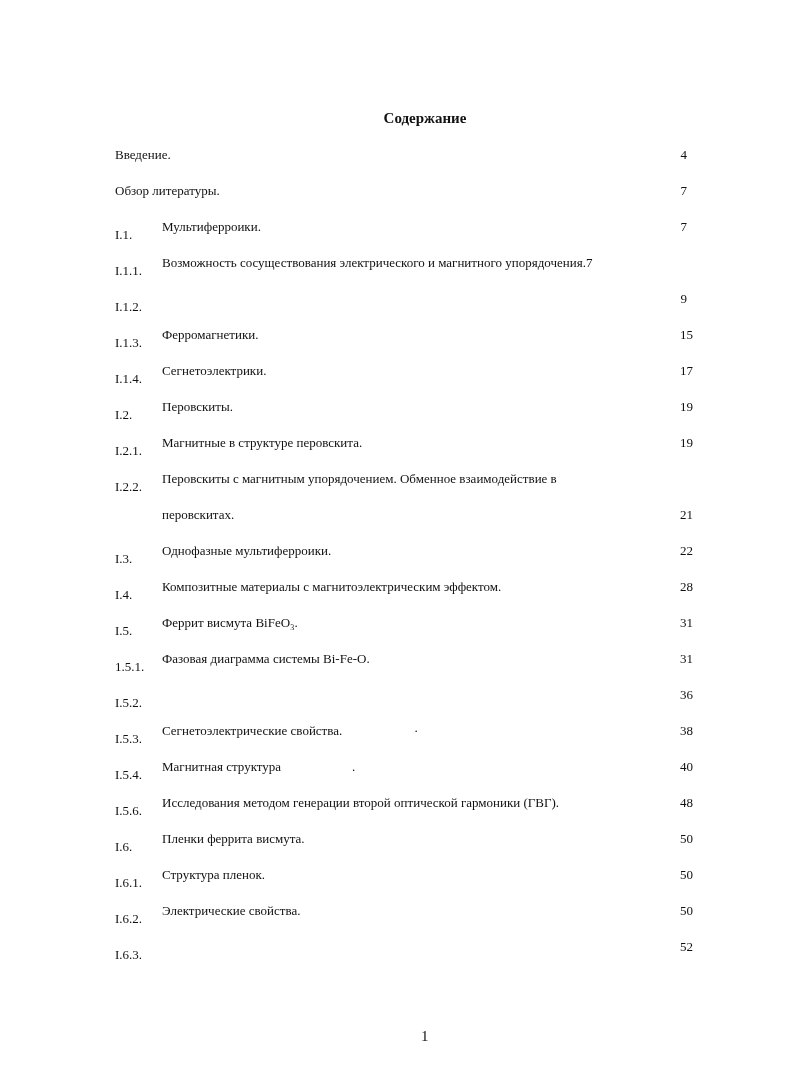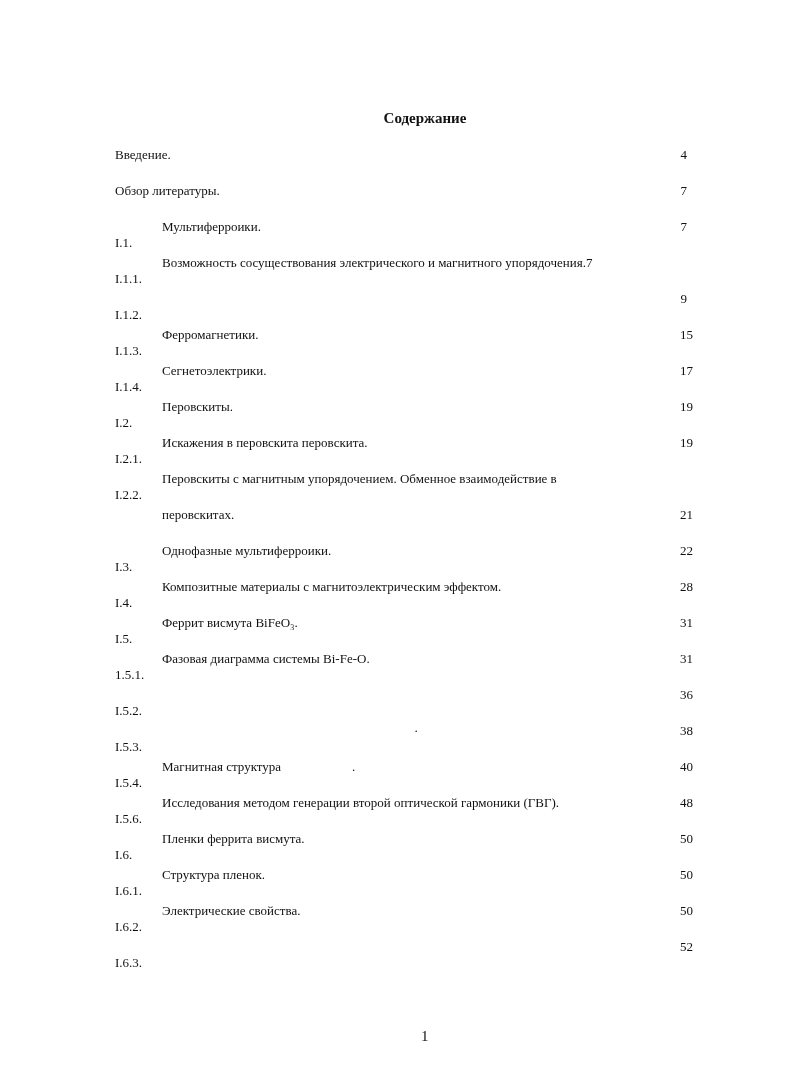--- a/index.html
+++ b/index.html
@@ -32,21 +32,21 @@
     }
     .toc-row {
       position: relative;
       height: 36px;
       font-size: 13px;
       line-height: 20px;
     }
     .toc-num {
       position: absolute;
       left: 0;
-      top: 16px;
+      top: 8px;
       white-space: nowrap;
     }
     .toc-text {
       position: absolute;
       left: 47px;
       top: 0;
       white-space: nowrap;
     }
     .toc-text.no-num {
       left: 0;
@@ -108,21 +108,21 @@
     <span class="toc-text">Сегнетоэлектрики.</span>
     <span class="toc-page tight">17</span>
   </div>
   <div class="toc-row">
     <span class="toc-num">I.2.</span>
     <span class="toc-text">Перовскиты.</span>
     <span class="toc-page tight">19</span>
   </div>
   <div class="toc-row">
     <span class="toc-num">I.2.1.</span>
-    <span class="toc-text">Искажения в перовскита перовскита.</span>
+    <span class="toc-text">Магнитные в структуре перовскита.</span>
     <span class="toc-page tight">19</span>
   </div>
   <div class="toc-row">
     <span class="toc-num">I.2.2.</span>
     <span class="toc-text">Перовскиты с магнитным упорядочением. Обменное взаимодействие в</span>
   </div>
   <div class="toc-row">
     <span class="toc-text">перовскитах.</span>
     <span class="toc-page tight">21</span>
   </div>
@@ -145,20 +145,21 @@
     <span class="toc-num">1.5.1.</span>
     <span class="toc-text">Фазовая диаграмма системы Bi-Fe-O.</span>
     <span class="toc-page tight">31</span>
   </div>
   <div class="toc-row">
     <span class="toc-num">I.5.2.</span>
     <span class="toc-page tight">36</span>
   </div>
   <div class="toc-row">
     <span class="toc-num">I.5.3.</span>
+    <span class="toc-text">Сегнетоэлектрические свойства.</span>
     <span class="stray-dot" style="left:299px;">·</span>
     <span class="toc-page tight">38</span>
   </div>
   <div class="toc-row">
     <span class="toc-num">I.5.4.</span>
     <span class="toc-text">Магнитная структура</span>
     <span class="stray-dot" style="left:237px;">.</span>
     <span class="toc-page tight">40</span>
   </div>
   <div class="toc-row">

